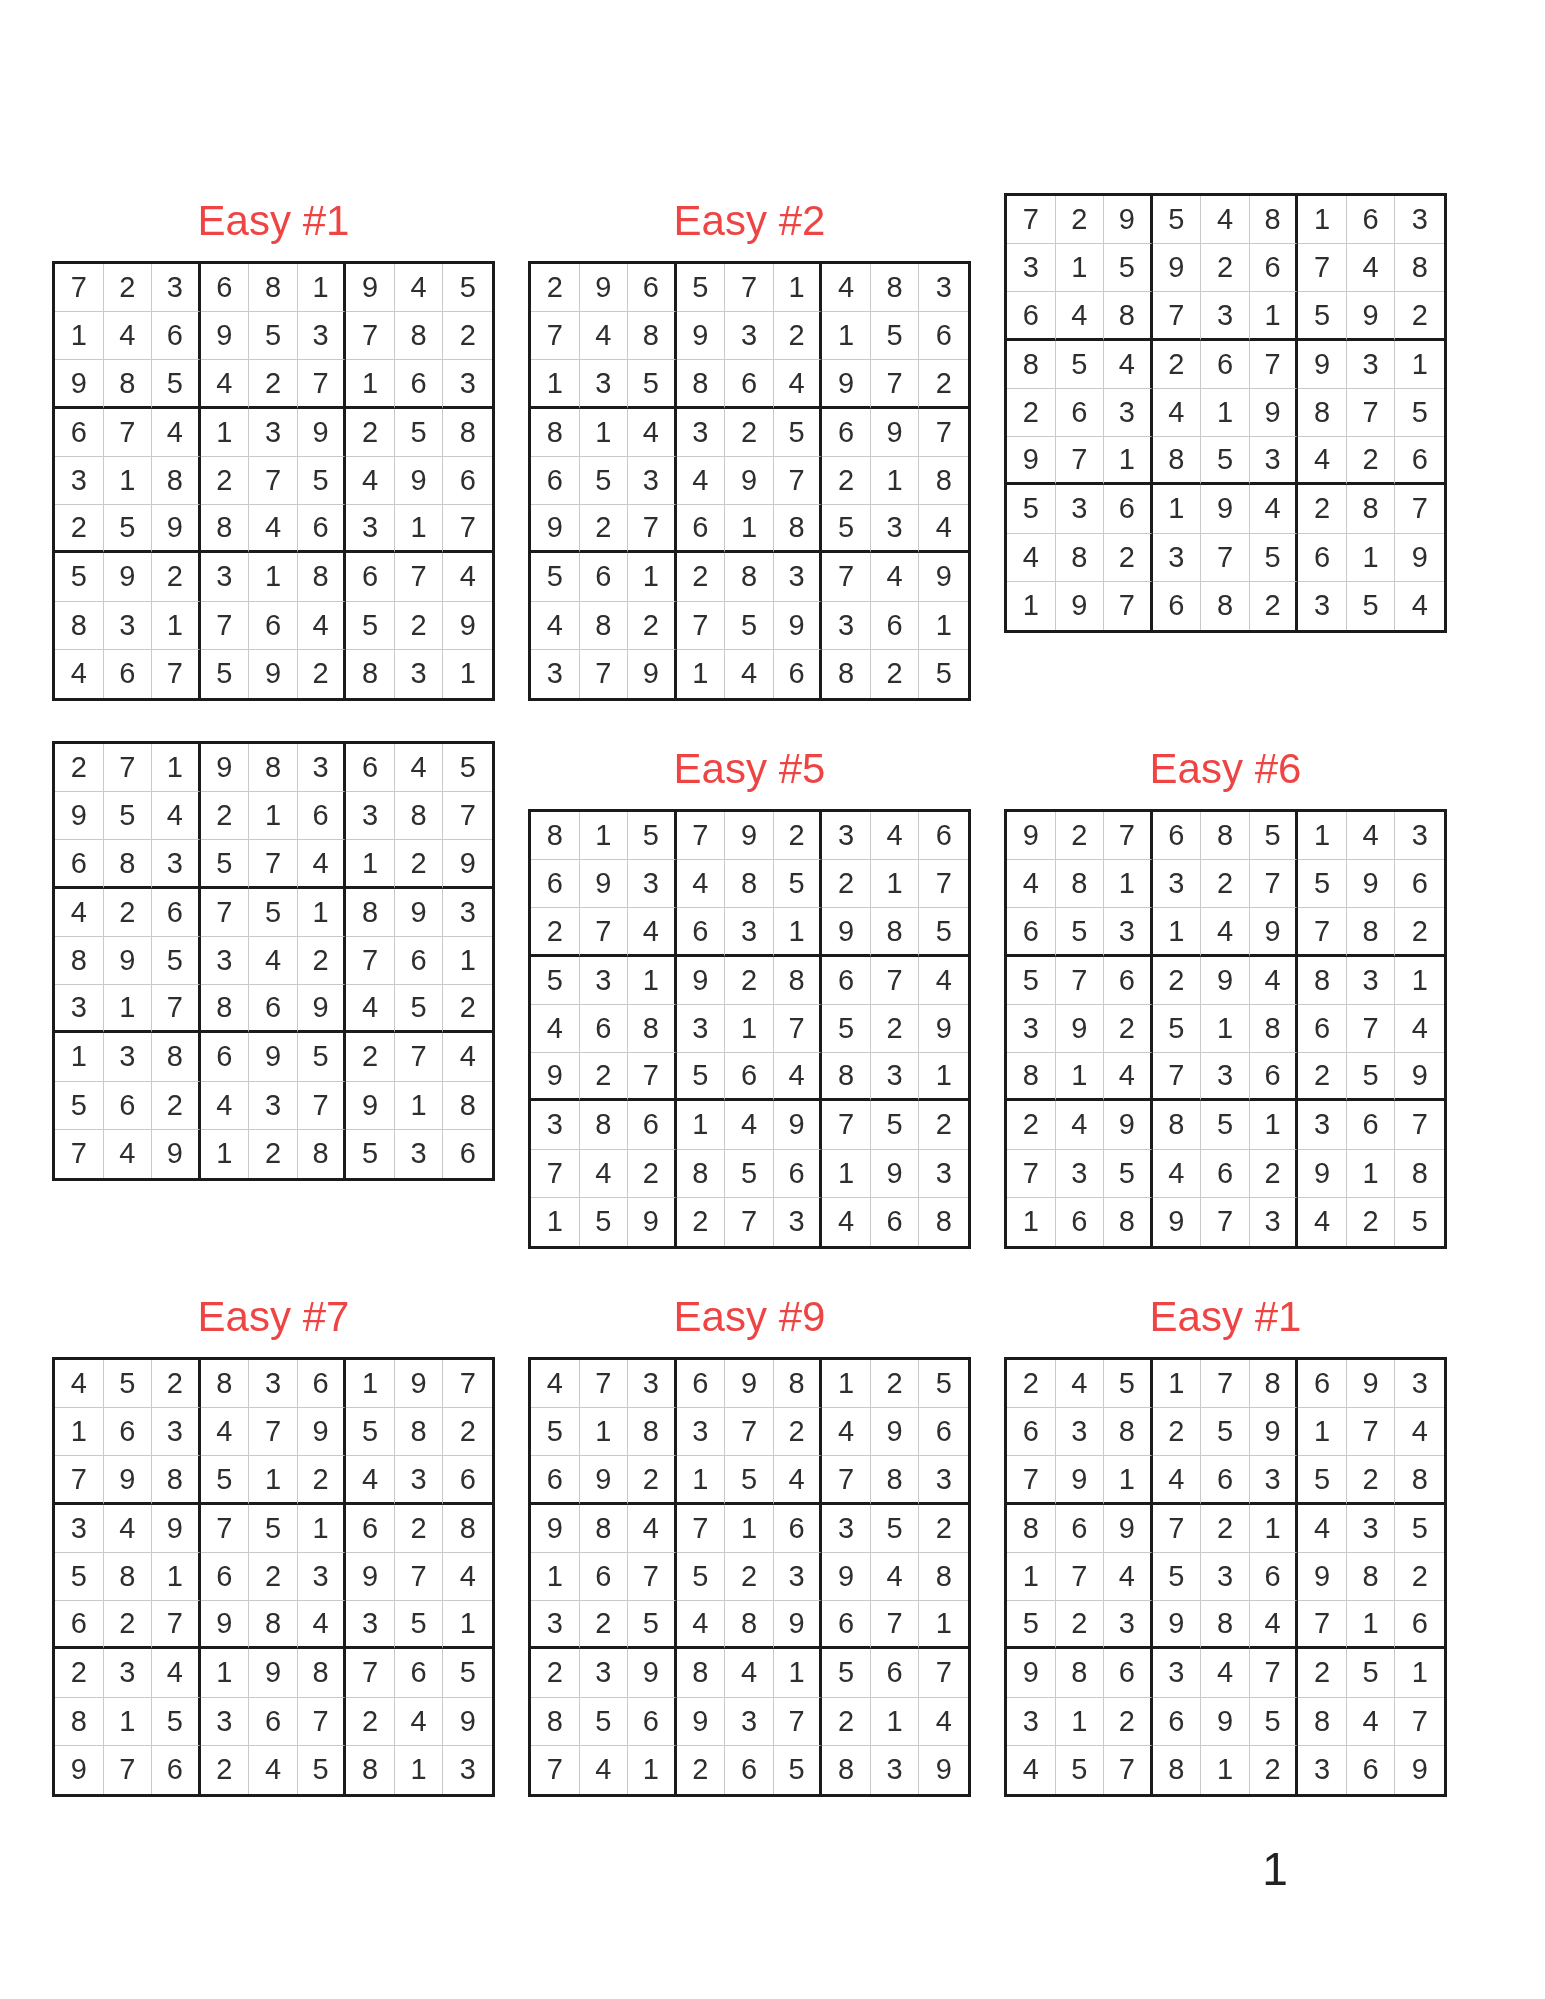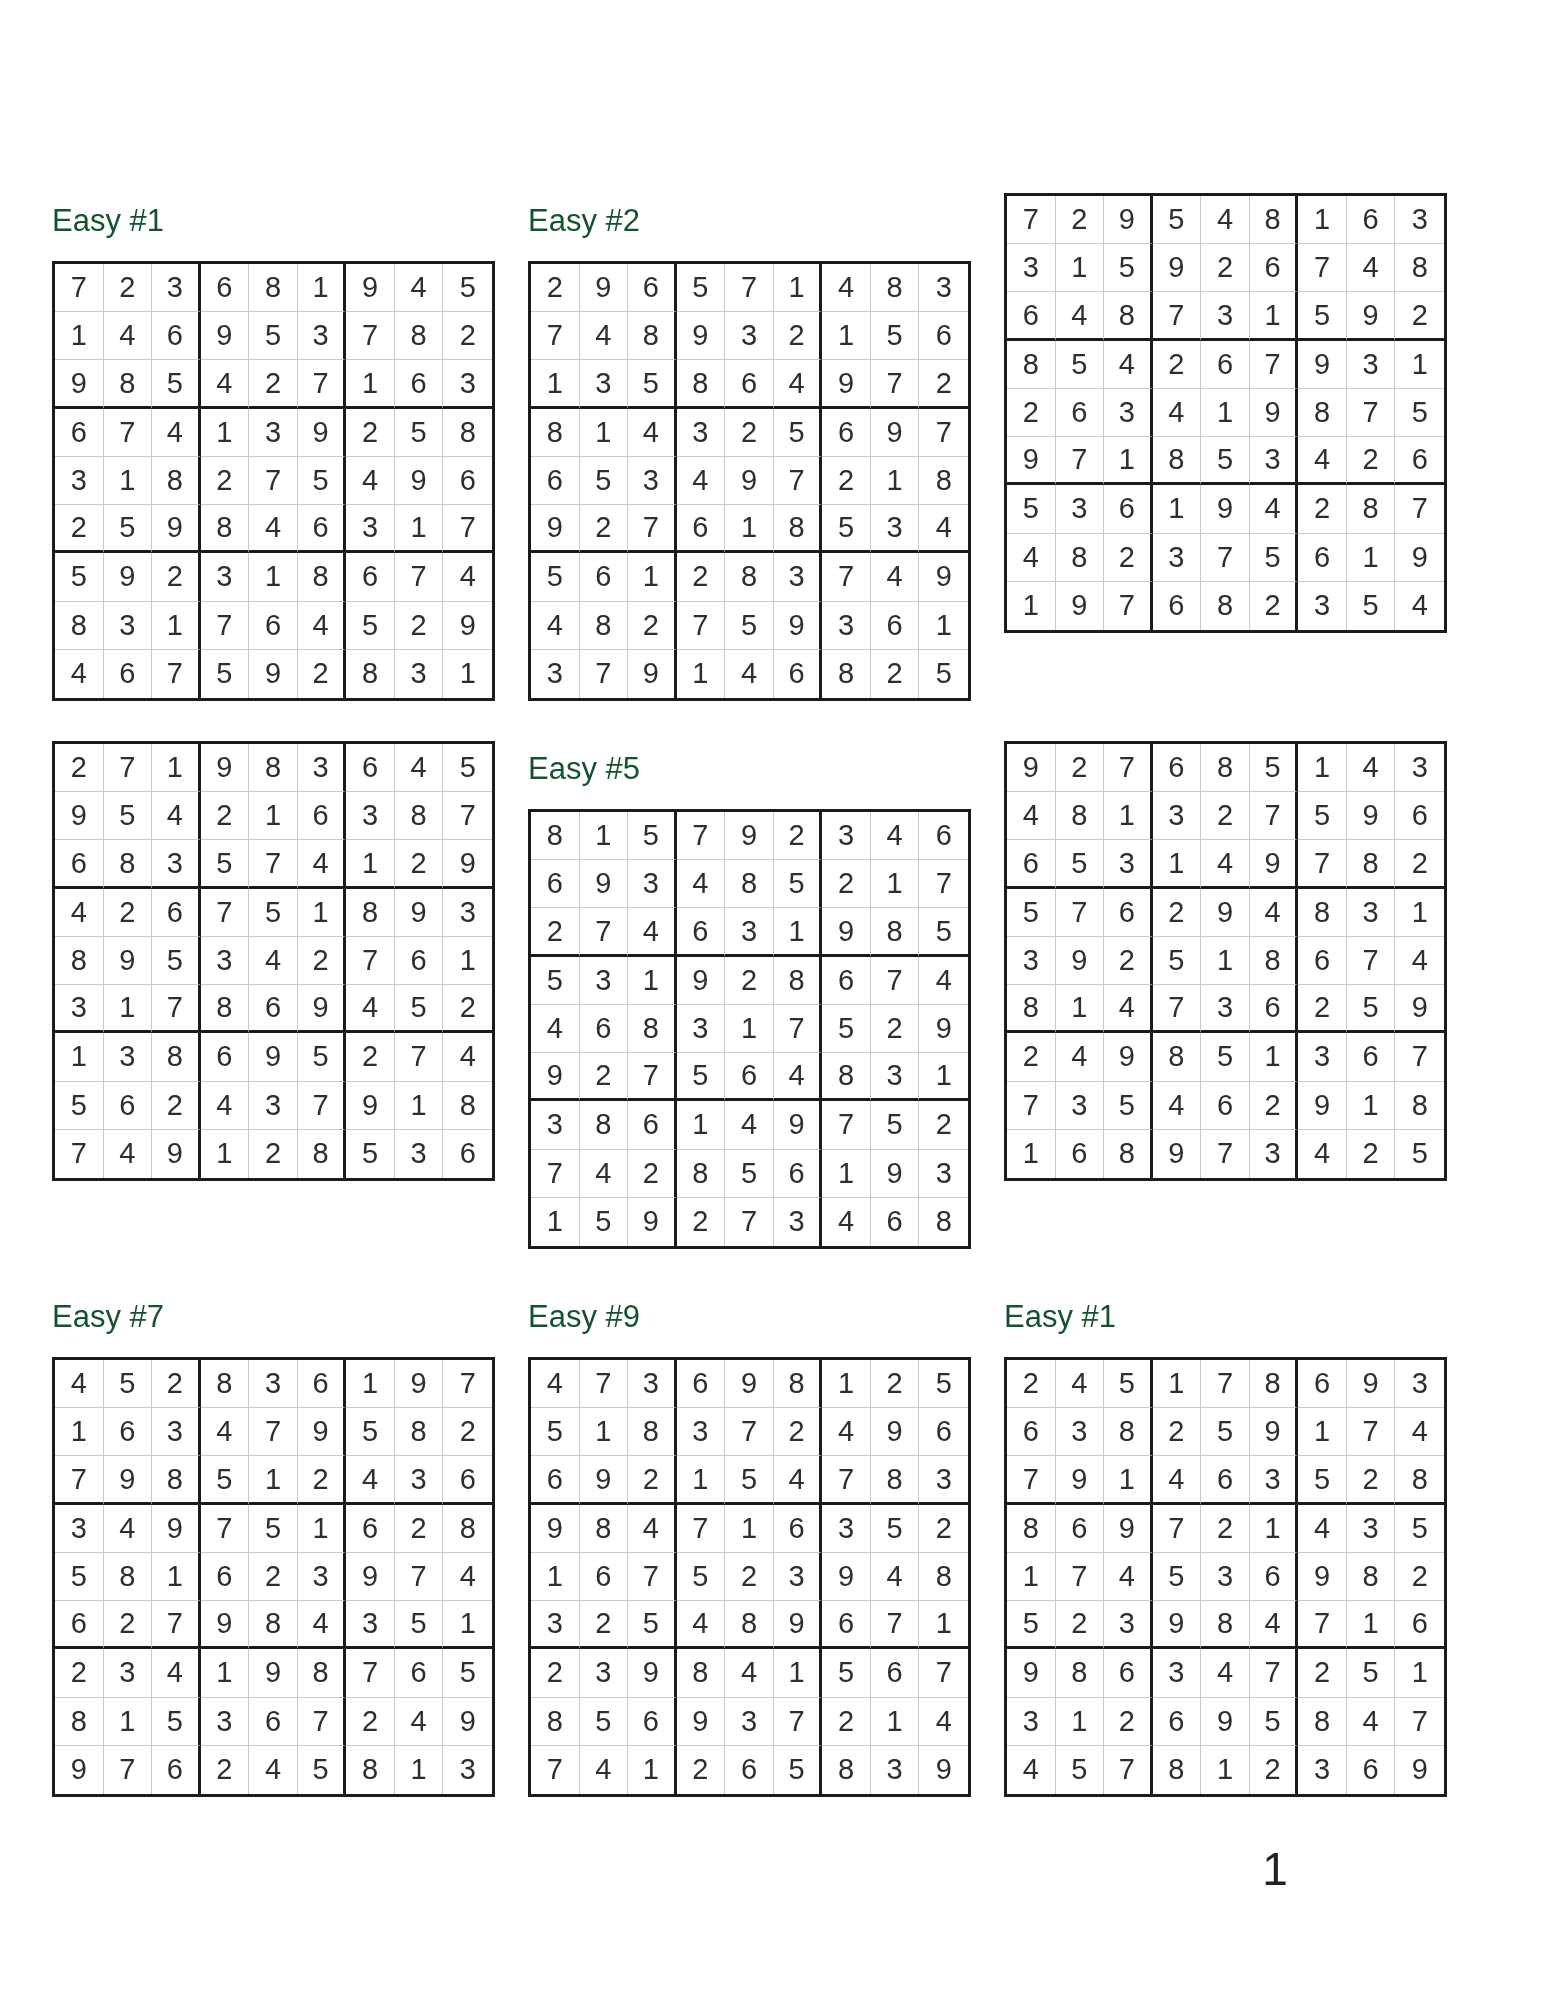--- a/index.html
+++ b/index.html
@@ -22,23 +22,24 @@
     display: grid;
     grid-template-columns: repeat(3, 443px);
     column-gap: 33px;
     row-gap: 40px;
   }
   .puzzle { width: 443px; }
   .title {
     height: 56px;
     line-height: 56px;
     margin: 0 0 12px 0;
-    font-size: 31px;
+    text-align: center;
+    font-size: 42px;
     font-weight: 400;
-    color: #14532d;
+    color: #ef4444;
   }
   .grid {
     width: 443px;
     height: 440px;
     box-sizing: border-box;
     border: 3px solid #1b1b1b;
     background: #ffffff;
     display: grid;
     grid-template-columns: repeat(9, 1fr);
     grid-template-rows: repeat(9, 1fr);
@@ -500,20 +501,21 @@
           <div class="cell nb">2</div>
           <div class="cell nb">7</div>
           <div class="cell tr nb">3</div>
           <div class="cell nb">4</div>
           <div class="cell nb">6</div>
           <div class="cell nr nb">8</div>
         </div>
     </div>
 
     <div class="puzzle">
+      <div class="title">Easy #6</div>
       <div class="grid">
           <div class="cell">9</div>
           <div class="cell">2</div>
           <div class="cell tr">7</div>
           <div class="cell">6</div>
           <div class="cell">8</div>
           <div class="cell tr">5</div>
           <div class="cell">1</div>
           <div class="cell">4</div>
           <div class="cell nr">3</div>

